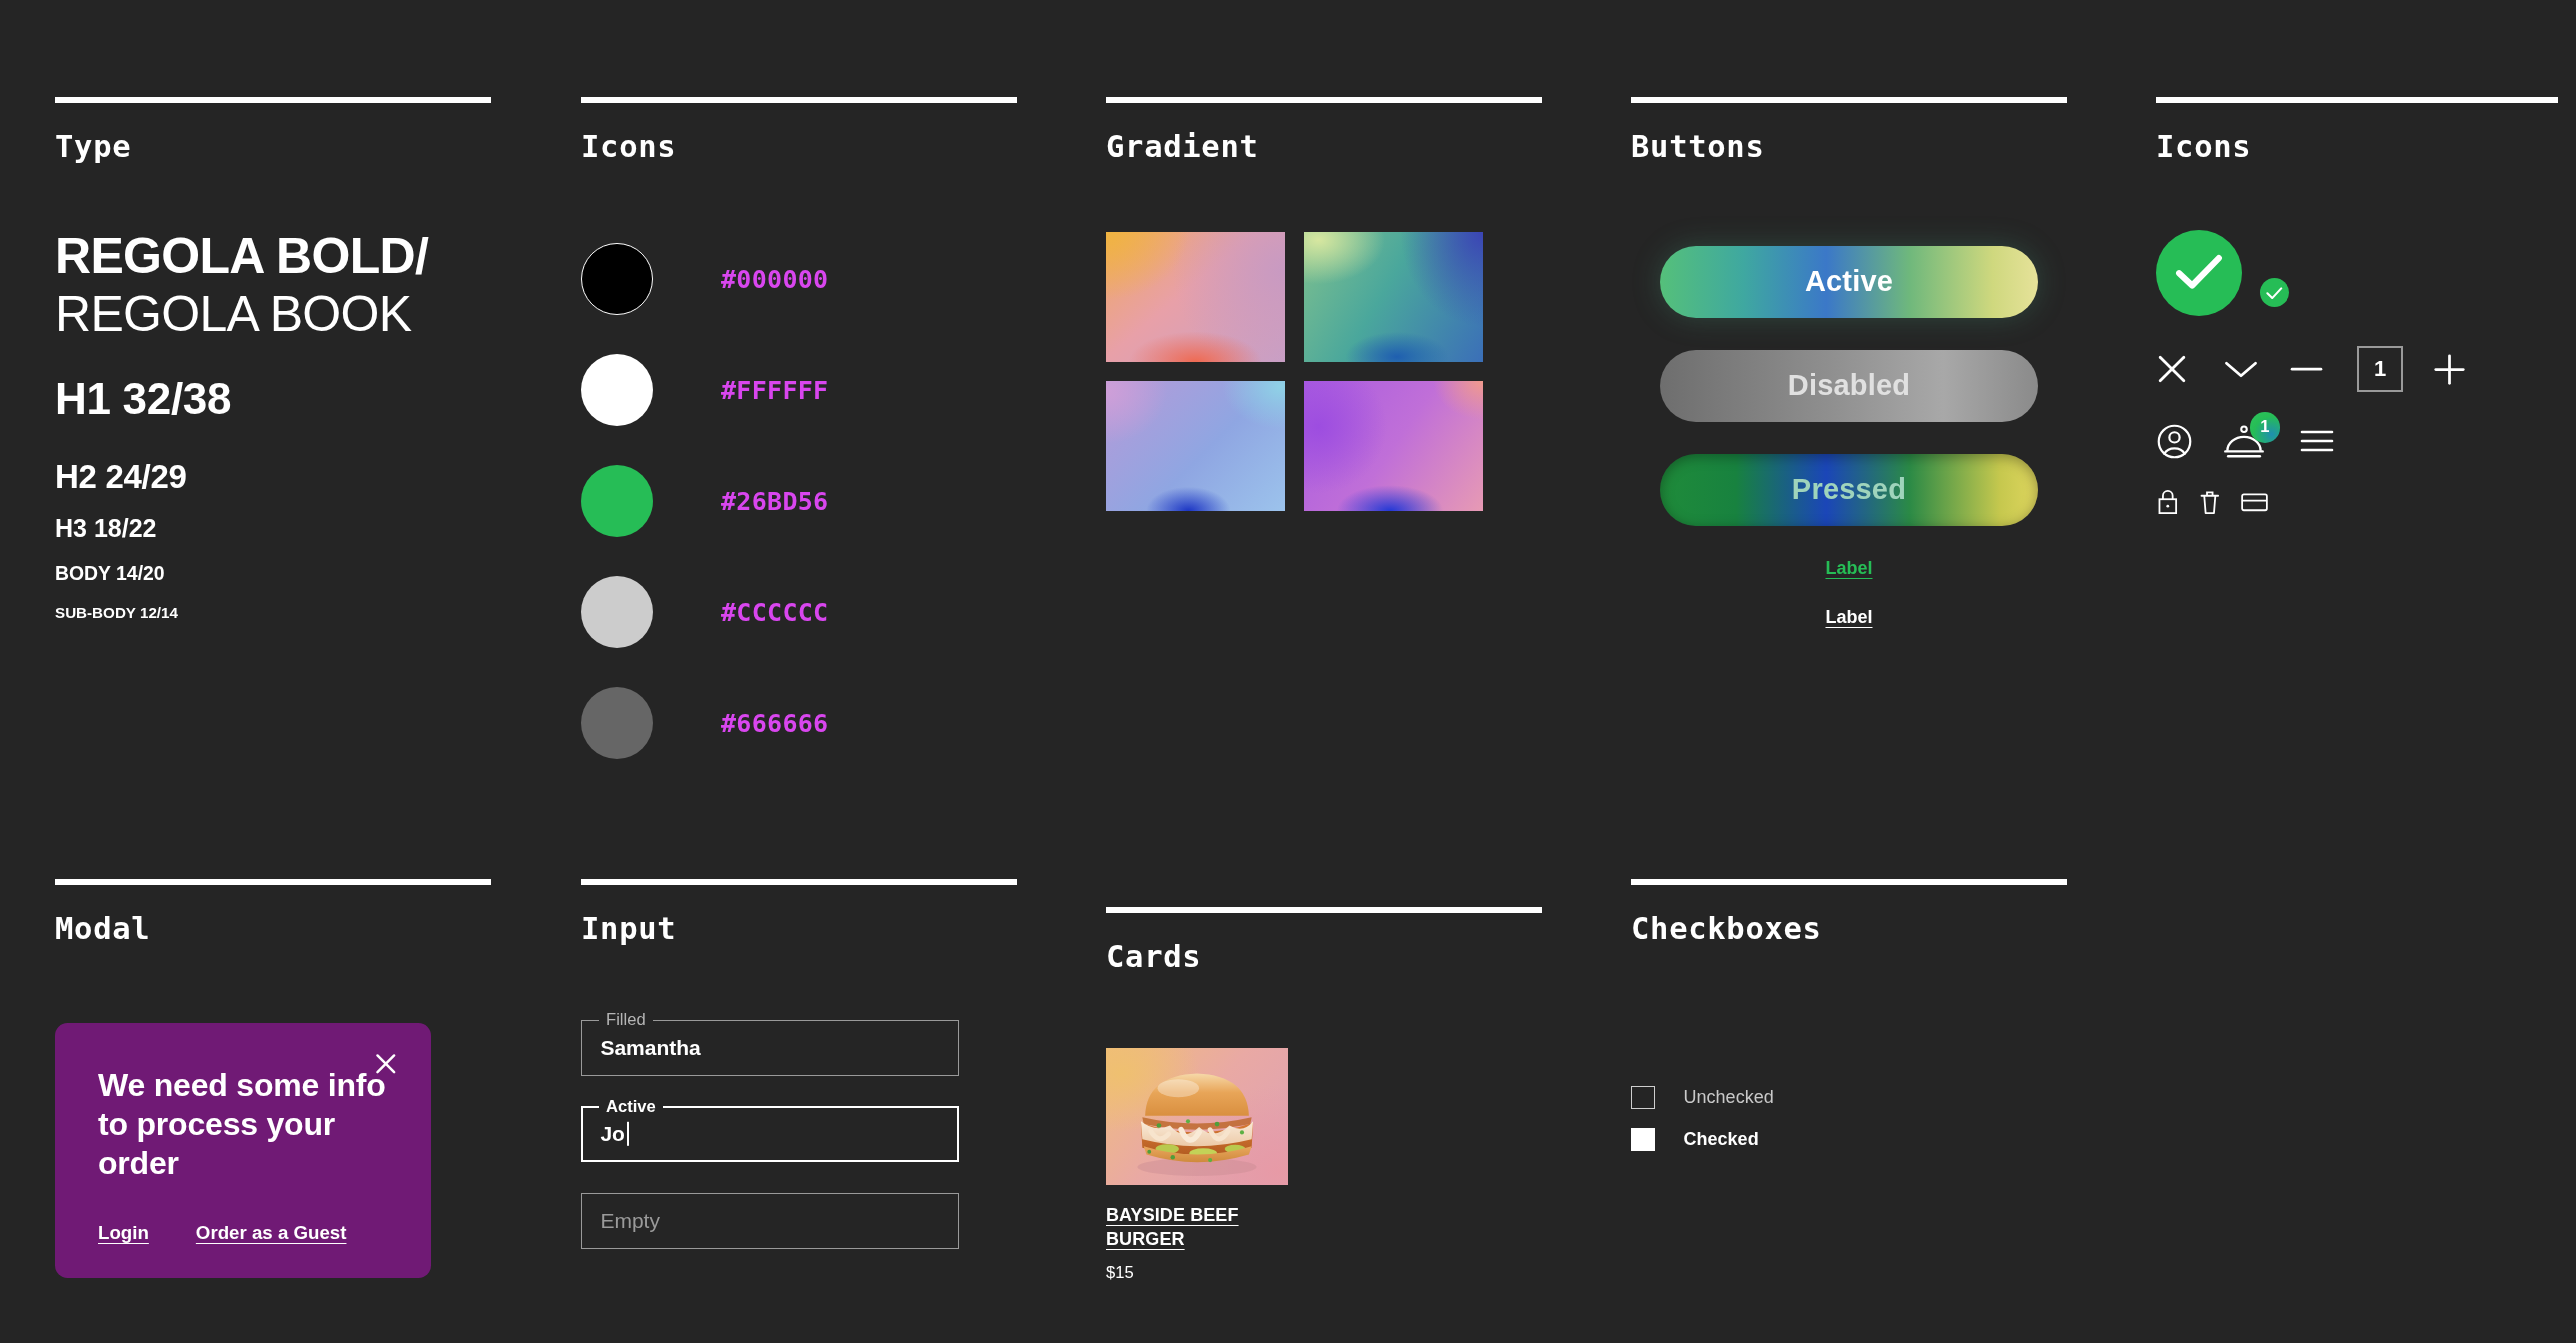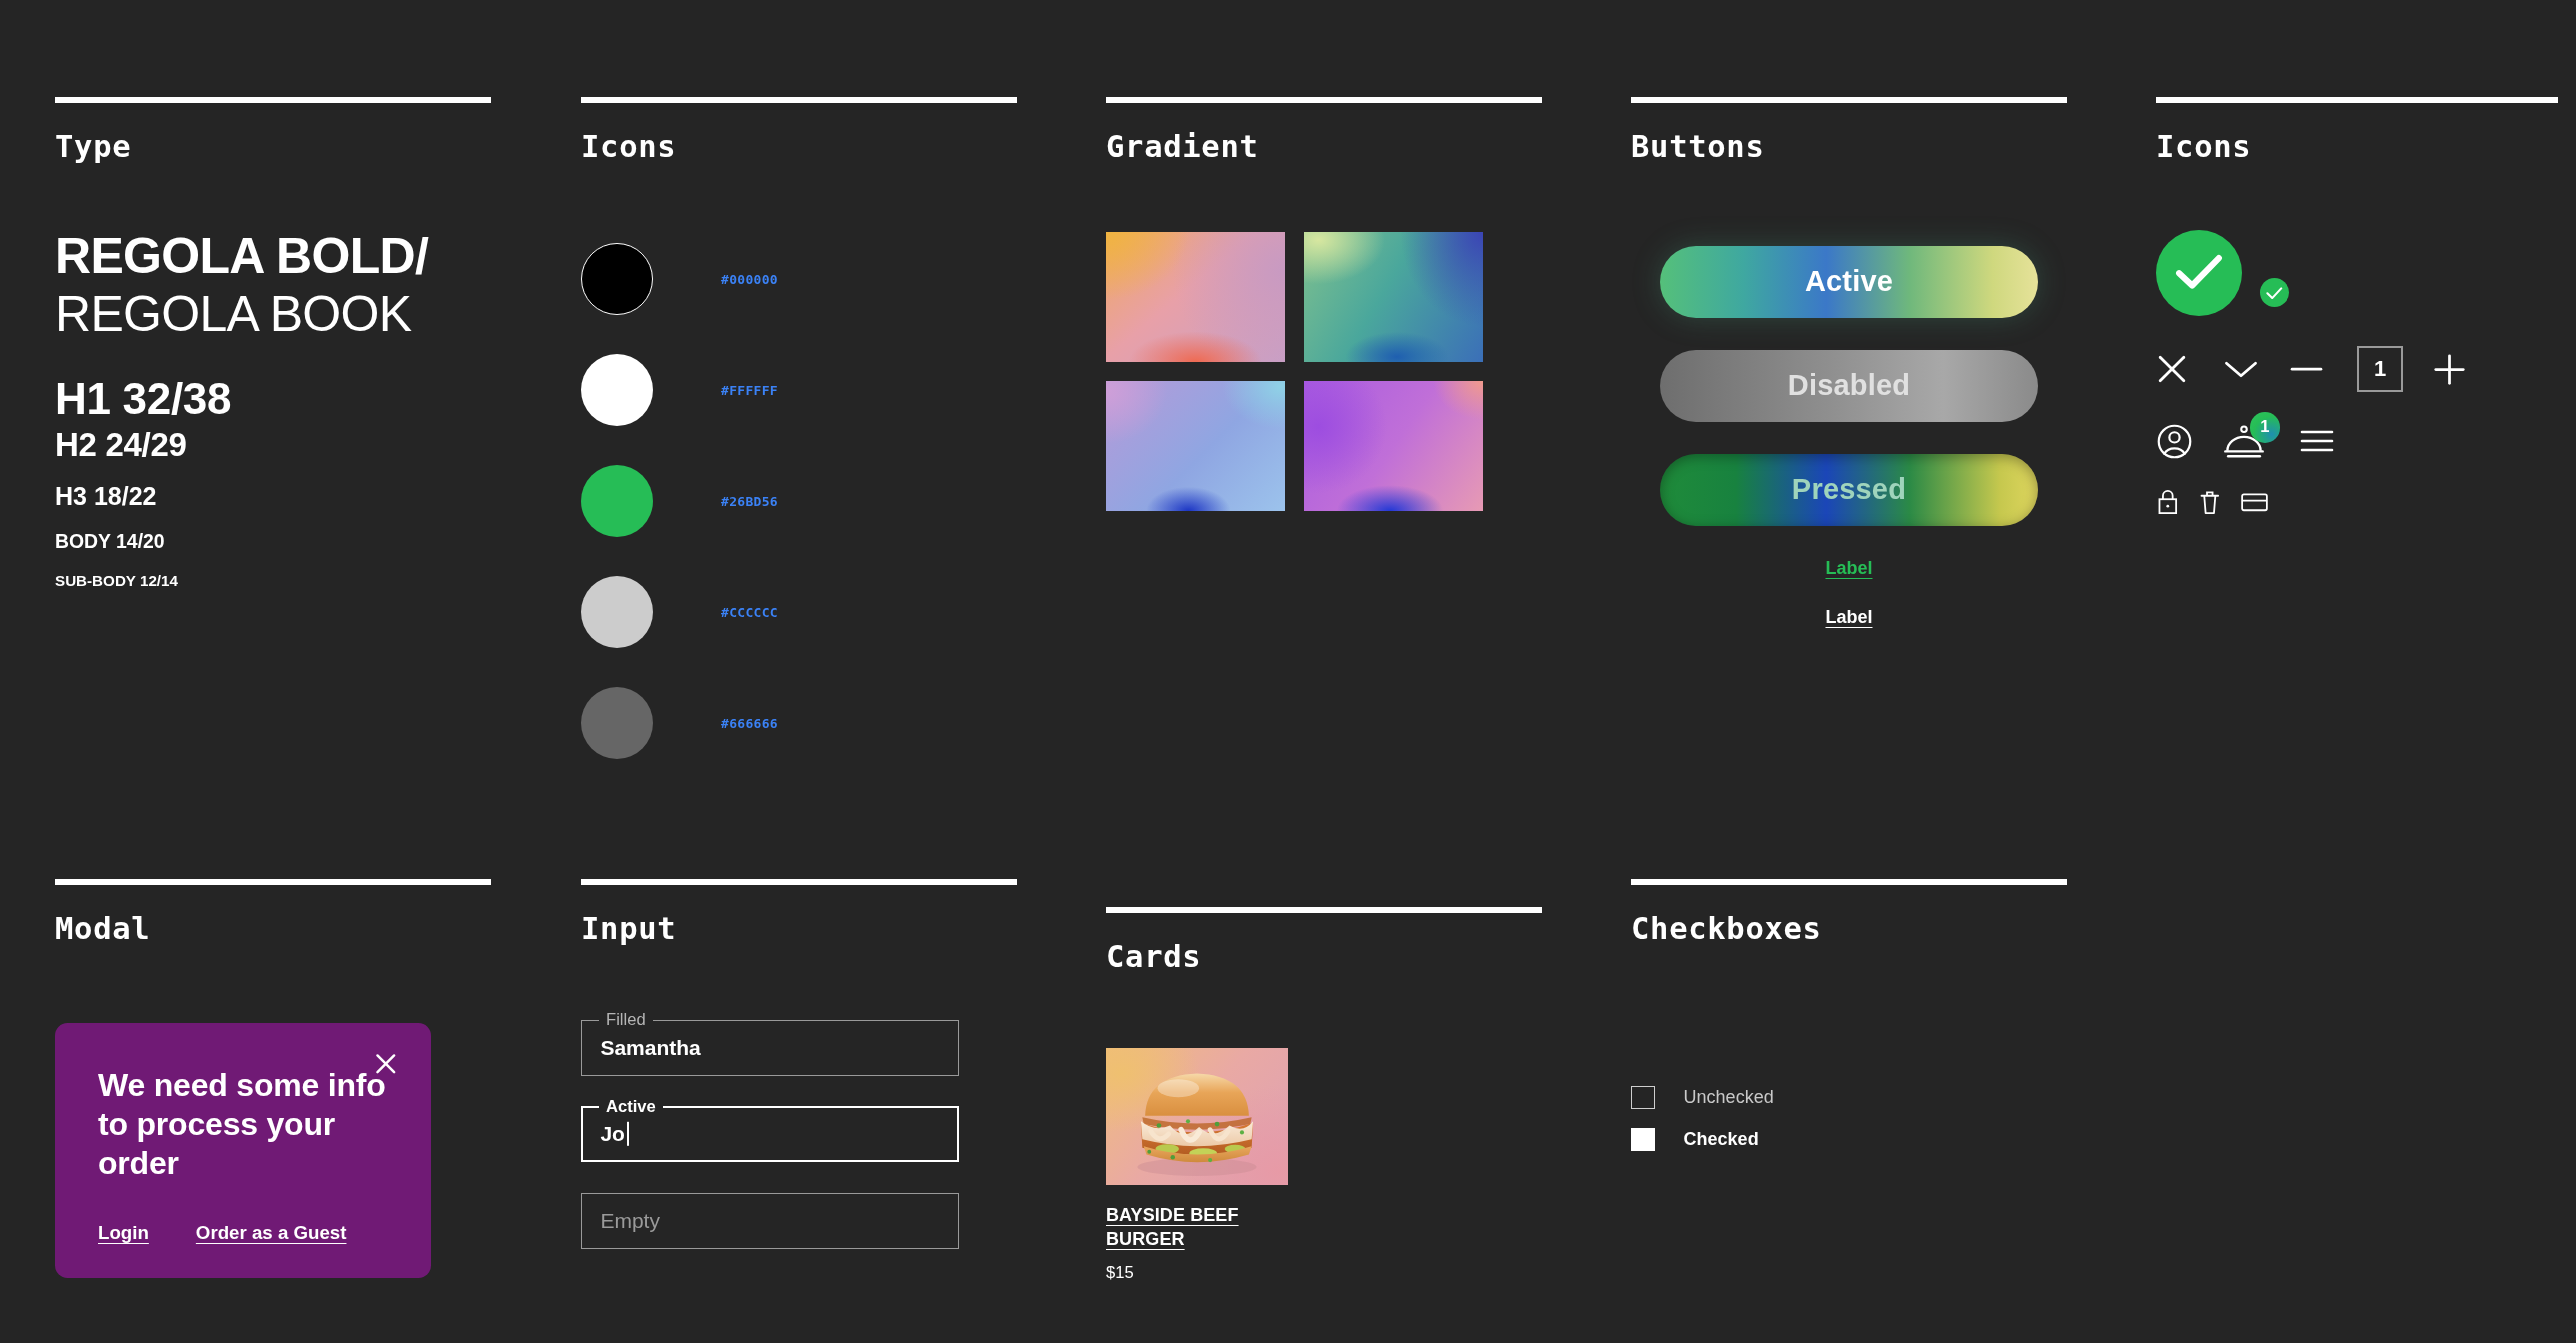--- a/index.html
+++ b/index.html
@@ -33,38 +33,38 @@
     letter-spacing: 0.7px;
     color: #ffffff;
     line-height: 1;
   }
 
   
   .type-body { margin-top: 64px; }
   .regola-bold   { font-size: 50px; font-weight: 700; letter-spacing: -0.7px; }
   .regola-book   { font-size: 50px; font-weight: 400; letter-spacing: -0.7px; }
   .h1-spec   { font-size: 44px; font-weight: 700; margin-top: 31px; letter-spacing: -0.3px;}
-  .h2-spec   { font-size: 33px; font-weight: 700; margin-top: 2px; letter-spacing: -0.3px;}
+  .h2-spec   { font-size: 33px; font-weight: 700; margin-top: 34px; letter-spacing: -0.3px;}
   .h3-spec   { font-size: 25px; font-weight: 700; margin-top: 18px; }
   .body-spec { font-size: 19.4px; font-weight: 700; margin-top: 19.4px; }
   .sub-spec  { font-size: 15.2px; font-weight: 700; margin-top: 19.4px; }
 
   
   .color-list { margin-top: 61px; }
   .swatch-row { display: flex; align-items: center; height: 111px; }
   .swatch {
     width: 72px; height: 72px; border-radius: 50%;
     flex: 0 0 auto;
   }
   .swatch-label {
     margin-left: 68px;
     font-family: "DejaVu Sans Mono", "Liberation Mono", monospace;
-    font-size: 13px;
+    font-size: 25px;
     font-weight: 700;
-    color: #3b82f6;
+    color: #d946ef;
     letter-spacing: 0.3px;
   }
 
   
   .grad-grid {
     margin-top: 69px;
     display: grid;
     grid-template-columns: 179px 179px;
     grid-template-rows: 130px 130px;
     gap: 19.4px 19.4px;

